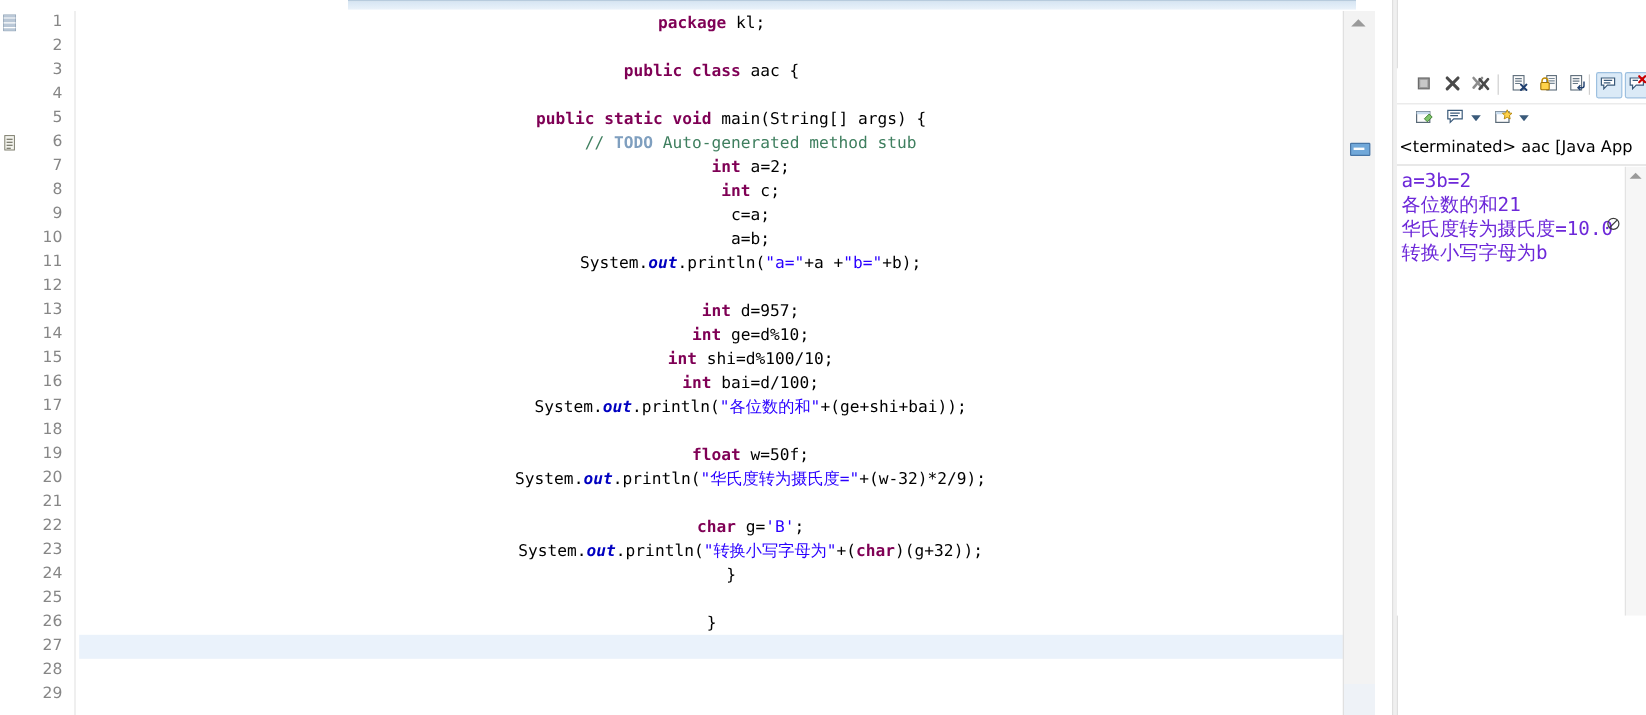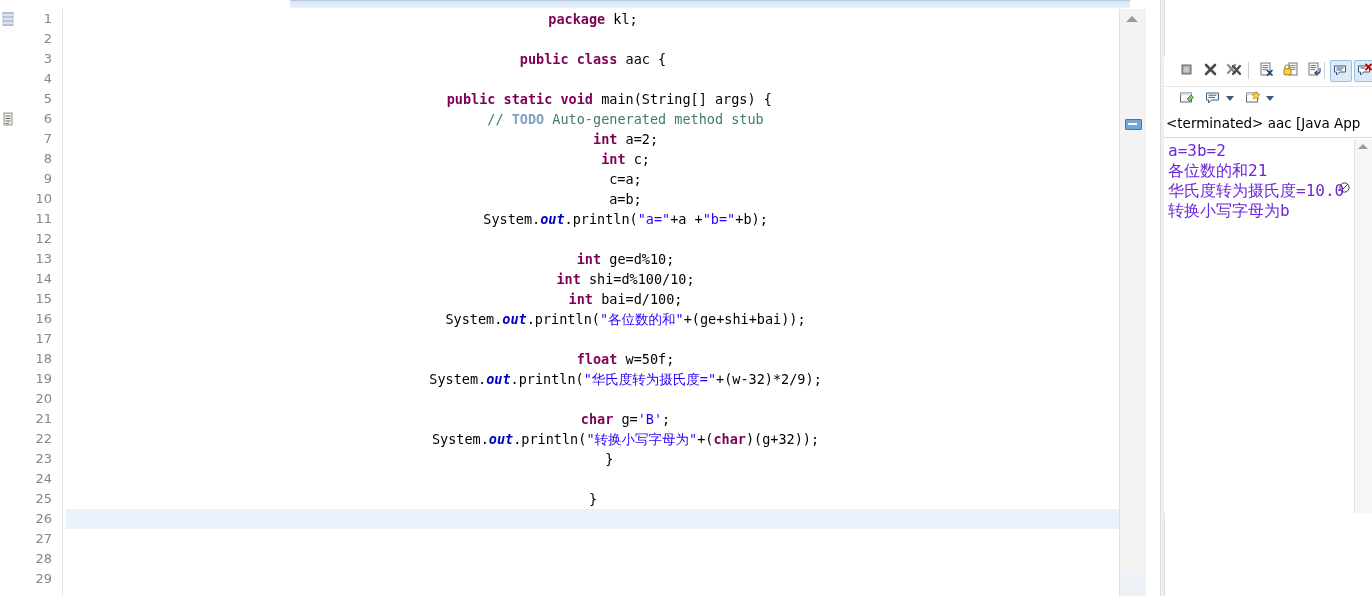--- a/index.html
+++ b/index.html
@@ -151,20 +151,21 @@
         <div class="row"><span class="kw">public class</span><span class="plain"> aac {</span></div>
         <div class="row">&nbsp;</div>
         <div class="row"><span class="plain">    </span><span class="kw">public static void</span><span class="plain"> main(String[] args) {</span></div>
         <div class="row"><span class="plain">        </span><span class="cmt">// </span><span class="task">TODO</span><span class="cmt"> Auto-generated method stub</span></div>
         <div class="row"><span class="plain">        </span><span class="kw">int</span><span class="plain"> a=2;</span></div>
         <div class="row"><span class="plain">        </span><span class="kw">int</span><span class="plain"> c;</span></div>
         <div class="row"><span class="plain">        c=a;</span></div>
         <div class="row"><span class="plain">        a=b;</span></div>
         <div class="row"><span class="plain">        System.</span><span class="fld">out</span><span class="plain">.println(</span><span class="str">"a="</span><span class="plain">+a +</span><span class="str">"b="</span><span class="plain">+b);</span></div>
         <div class="row">&nbsp;</div>
+        <div class="row"><span class="plain">        </span><span class="kw">int</span><span class="plain"> d=957;</span></div>
         <div class="row"><span class="plain">        </span><span class="kw">int</span><span class="plain"> ge=d%10;</span></div>
         <div class="row"><span class="plain">        </span><span class="kw">int</span><span class="plain"> shi=d%100/10;</span></div>
         <div class="row"><span class="plain">        </span><span class="kw">int</span><span class="plain"> bai=d/100;</span></div>
         <div class="row"><span class="plain">        System.</span><span class="fld">out</span><span class="plain">.println(</span><span class="str">"各位数的和"</span><span class="plain">+(ge+shi+bai));</span></div>
         <div class="row">&nbsp;</div>
         <div class="row"><span class="plain">        </span><span class="kw">float</span><span class="plain"> w=50f;</span></div>
         <div class="row"><span class="plain">        System.</span><span class="fld">out</span><span class="plain">.println(</span><span class="str">"华氏度转为摄氏度="</span><span class="plain">+(w-32)*2/9);</span></div>
         <div class="row">&nbsp;</div>
         <div class="row"><span class="plain">        </span><span class="kw">char</span><span class="plain"> g=</span><span class="str">'B'</span><span class="plain">;</span></div>
         <div class="row"><span class="plain">        System.</span><span class="fld">out</span><span class="plain">.println(</span><span class="str">"转换小写字母为"</span><span class="plain">+(</span><span class="kw">char</span><span class="plain">)(g+32));</span></div>

